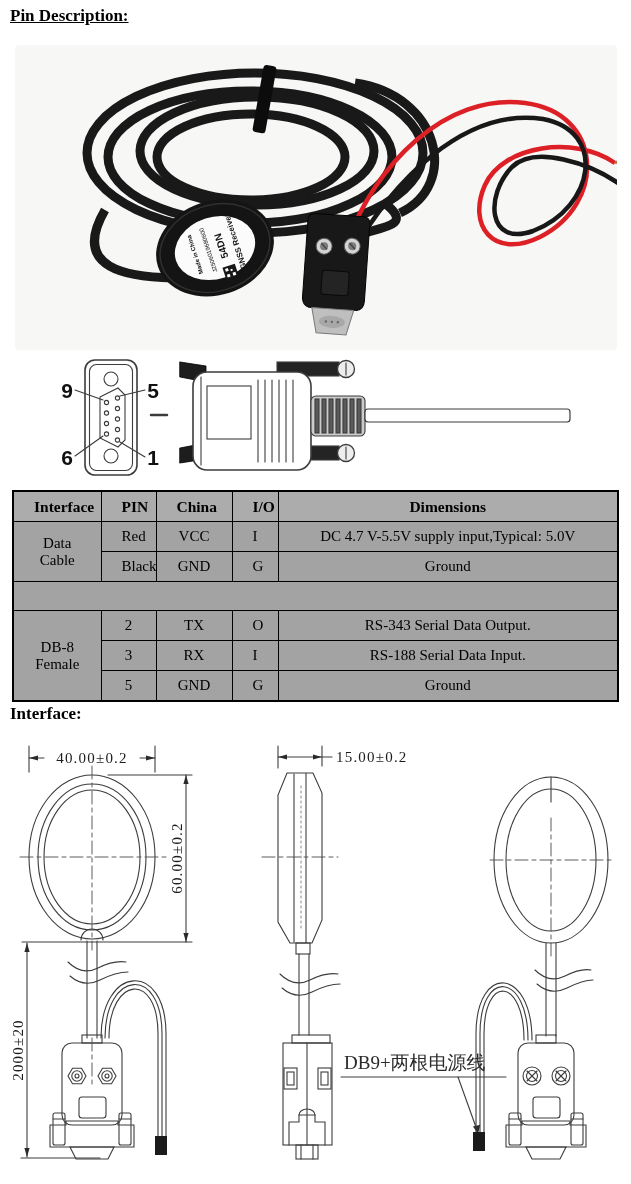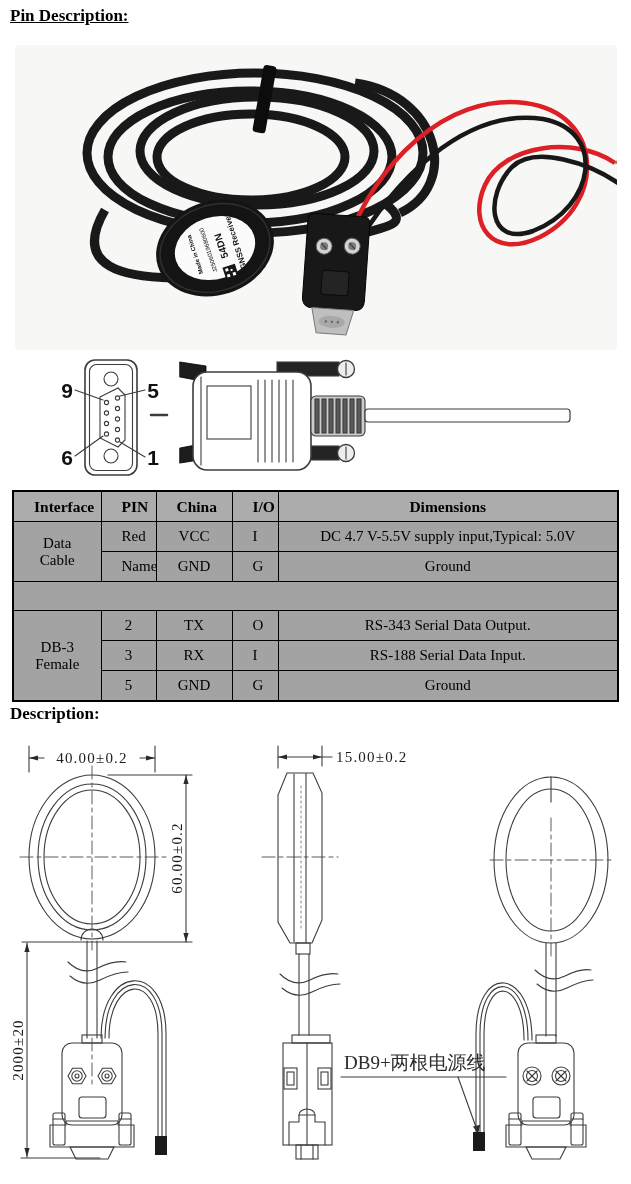--- a/index.html
+++ b/index.html
@@ -177,30 +177,30 @@
         <th>Dimensions</th>
       </tr>
       <tr>
         <td rowspan="2">Data Cable</td>
         <td>Red</td>
         <td>VCC</td>
         <td>I</td>
         <td>DC 4.7 V-5.5V supply input,Typical: 5.0V</td>
       </tr>
       <tr>
-        <td>Name</td>
+        <td>Black</td>
         <td>GND</td>
         <td>G</td>
         <td>Ground</td>
       </tr>
       <tr>
         <td class="spacer" colspan="5"></td>
       </tr>
       <tr>
-        <td rowspan="3">DB-3 Female</td>
+        <td rowspan="3">DB-8 Female</td>
         <td>2</td>
         <td>TX</td>
         <td>O</td>
         <td>RS-343 Serial Data Output.</td>
       </tr>
       <tr>
         <td>3</td>
         <td>RX</td>
         <td>I</td>
         <td>RS-188 Serial Data Input.</td>
@@ -208,21 +208,21 @@
       <tr>
         <td>5</td>
         <td>GND</td>
         <td>G</td>
         <td>Ground</td>
       </tr>
     </tbody>
       </table>
   </div>
 
-  <div class="heading" id="h-dim">Description:</div>
+  <div class="heading" id="h-dim">Interface:</div>
 
   <svg id="dimdraw" width="615" height="446" viewBox="0 0 615 446">
     <g class="draw">
 
       <g>
         <ellipse cx="84" cy="119" rx="63" ry="82"></ellipse>
         <ellipse cx="84" cy="119" rx="54" ry="73"></ellipse>
         <ellipse cx="84" cy="119" rx="48" ry="67"></ellipse>
         <line class="cl" x1="12" y1="119" x2="158" y2="119"></line>
         <line class="cl" x1="84" y1="28" x2="84" y2="212"></line>

